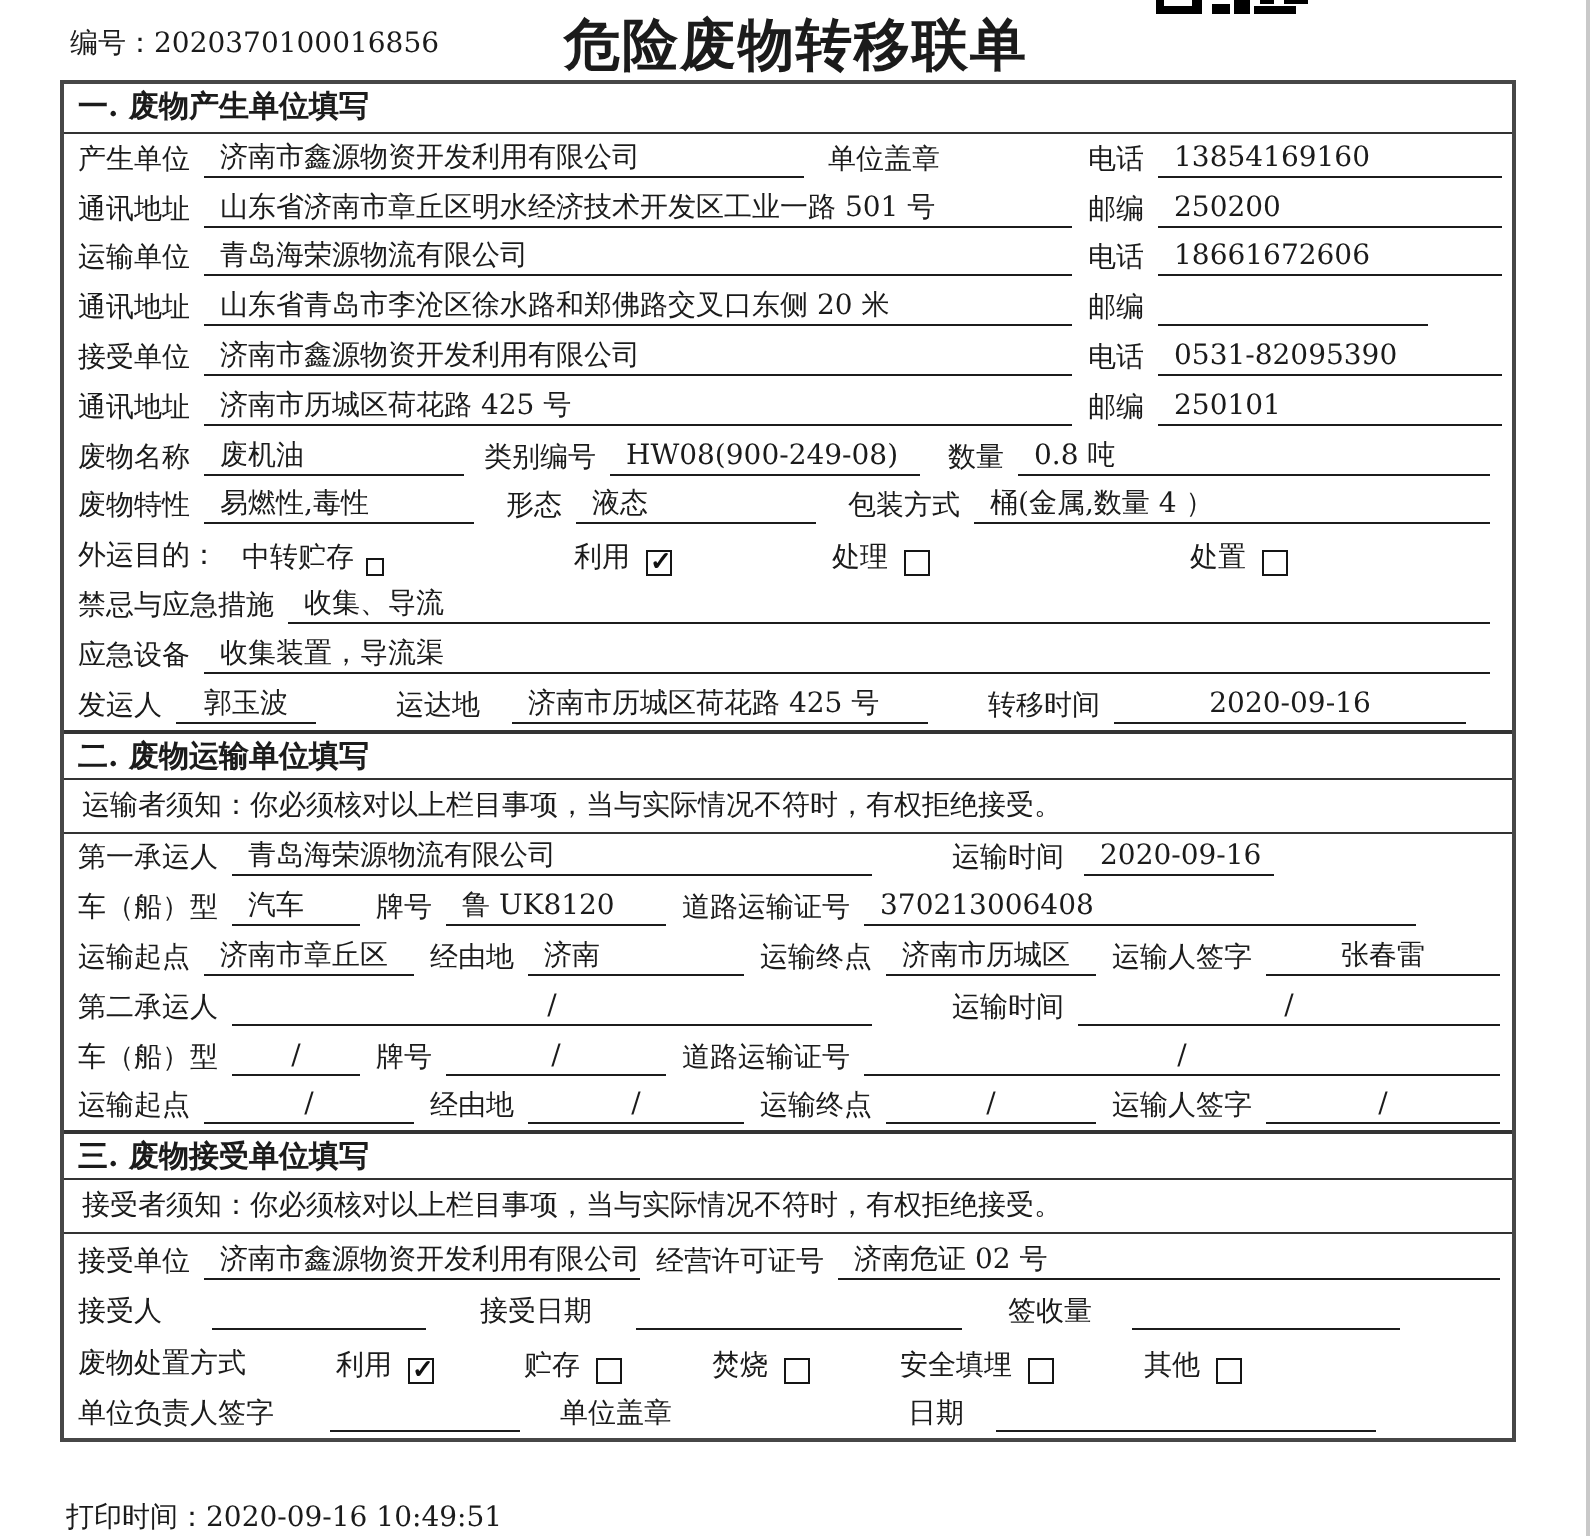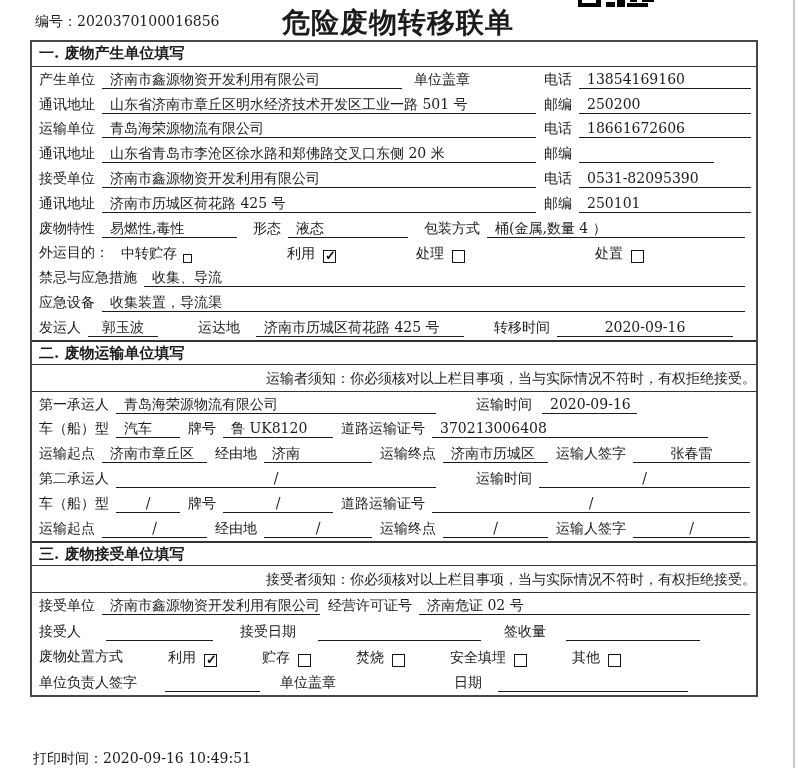--- a/index.html
+++ b/index.html
@@ -22,21 +22,21 @@
   .qr .p3 { left:39px; top:0; width:8px; height:7px; }
   .qr .p4 { left:49px; top:3px; width:21px; height:4px; }
   .qr .p5 { left:52px; top:0; width:7px; height:2px; }
   .qr .p6 { left:64px; top:0; width:12px; height:2px; }
   .edge { position:absolute; right:1px; top:0; width:2px; height:768px; background:#c9c9c9; }
 
   .form { position:absolute; left:30px; top:40px; width:728px; border:2px solid #474747; background:#fff; }
   .sec-head { height:25px; line-height:23px; font-weight:700; font-size:15px;
     padding-left:7px; border-bottom:1.5px solid #333; white-space:nowrap; }
   .sec-head.mid { border-top:2px solid #333; }
-  .notice { height:27px; line-height:26px; padding-left:9px; border-bottom:1.5px solid #333; white-space:nowrap;text-align:right; }
+  .notice { height:27px; line-height:26px; padding-left:9px; border-bottom:1.5px solid #333; white-space:nowrap; }
 
   .row { height:24.8px; display:flex; align-items:flex-end; padding:0 3px 3px 7px; white-space:nowrap; }
   .row.t { height:25.5px; }
   .lhs { flex:0 0 505px; display:flex; align-items:flex-end; min-width:0; }
   .rhs { flex:1 1 auto; display:flex; align-items:flex-end; min-width:0; }
   .lbl { flex:none; }
   .u { border-bottom:1.2px solid #1c1c1c; line-height:17px; margin-left:7px;
        padding:0 4px 0 8px; min-width:0; overflow:hidden; }
   .g { flex:1 1 auto; }
   .c { text-align:center; padding:0 4px; }
@@ -145,20 +145,28 @@
       <div class="lhs">
         <span class="lbl">通讯地址</span>
         <span class="u g mr8">济南市历城区荷花路 425 号</span>
       </div>
       <div class="rhs">
         <span class="lbl">邮编</span>
         <span class="u">250101</span>
       </div>
     </div>
 
+    <div class="row">
+      <span class="lbl">废物名称</span>
+      <span class="u w130">废机油</span>
+      <span class="lbl ml10">类别编号</span>
+      <span class="u w155">HW08(900-249-08)</span>
+      <span class="lbl ml14">数量</span>
+      <span class="u g mr8">0.8 吨</span>
+    </div>
 
     <div class="row">
       <span class="lbl">废物特性</span>
       <span class="u w135">易燃性,毒性</span>
       <span class="lbl ml16">形态</span>
       <span class="u w120">液态</span>
       <span class="lbl ml16">包装方式</span>
       <span class="u g mr8">桶(金属,数量  4 ）</span>
     </div>
 

